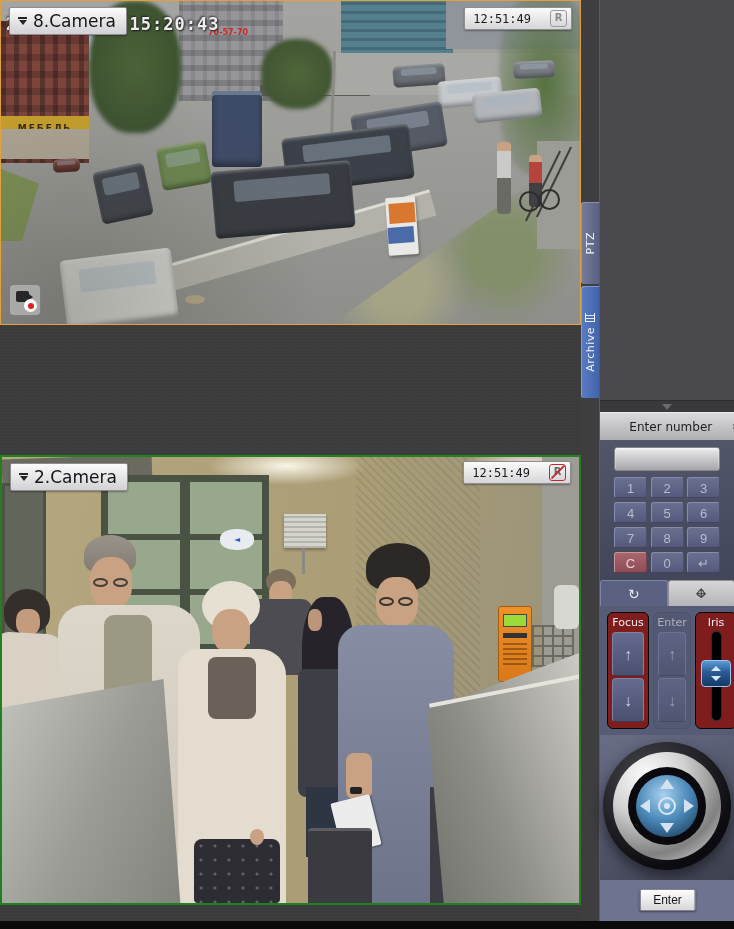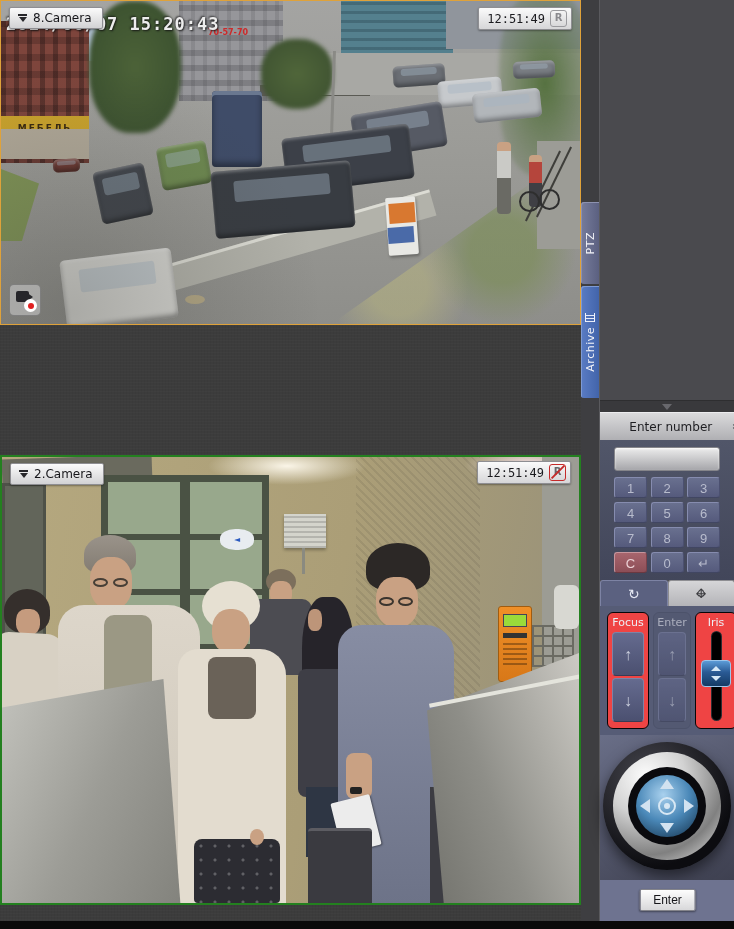--- a/index.html
+++ b/index.html
@@ -9,25 +9,25 @@
     font-family:"DejaVu Sans",sans-serif;-webkit-font-smoothing:antialiased;}
   
   .cam{position:absolute;box-sizing:border-box;overflow:hidden;}
   .cam.top{left:0;top:0;width:581px;height:325px;border:1px solid #dfa23a;}
   .cam.bottom{left:0;top:455px;width:581px;height:450px;border:2px solid #23801f;}
   .scene{position:absolute;inset:0;overflow:hidden;}
   .scene div{position:absolute;}
   
   .cam-label{position:absolute;left:8px;top:6px;z-index:30;display:flex;align-items:center;gap:5px;
     padding:3px 10px 3px 7px;background:linear-gradient(#fbfbfb,#d2d2d4);border:1px solid #8e8e92;
-    border-radius:2px;font-size:12px;color:#16161a;box-shadow:0 1px 2px rgba(0,0,0,.35);cursor:pointer;}
+    border-radius:2px;font-size:17px;color:#16161a;box-shadow:0 1px 2px rgba(0,0,0,.35);cursor:pointer;}
   .dd-icon{display:inline-block;width:11px;}
   .dd-icon::before{content:"";display:block;width:9px;height:2px;background:#26262a;margin:0 auto 1px;}
   .dd-icon::after{content:"";display:block;width:0;height:0;margin:0 auto;border:4px solid transparent;border-top:5px solid #26262a;border-bottom:none;}
-  .clock-box{position:absolute;right:8px;top:6px;z-index:30;display:flex;align-items:center;gap:5px;
+  .clock-box{position:absolute;right:8px;top:6px;z-index:30;display:flex;align-items:center;gap:19px;
     padding:2px 4px 2px 8px;background:linear-gradient(#fbfbfb,#d6d6d8);border:1px solid #8e8e92;
     border-radius:2px;box-shadow:0 1px 2px rgba(0,0,0,.35);}
   .clock-box .t{font-family:"DejaVu Sans Mono",monospace;font-size:12px;color:#1a1a1e;}
   .r-badge{position:relative;width:15px;height:15px;border:1px solid #9a9a9e;border-radius:3px;
     background:linear-gradient(#f4f4f4,#d8d8da);color:#8a8a8e;font-size:10px;font-weight:bold;
     text-align:center;line-height:14px;cursor:pointer;}
   .r-badge.crossed{border-color:#c52а2a;border-color:#c52a2a;color:#68686c;}
   .r-badge.crossed::after{content:"";position:absolute;left:6.5px;top:-2px;width:2px;height:18px;background:#c52a2a;transform:rotate(45deg);}
   .video-ts{position:absolute;left:5px;top:13px;z-index:20;font-family:"DejaVu Sans Mono",monospace;
     font-size:17px;font-weight:bold;letter-spacing:1px;color:#ededed;
@@ -74,21 +74,21 @@
   .mtab{flex:1;display:flex;align-items:center;justify-content:center;cursor:pointer;box-sizing:border-box;}
   .mtab.active{background:#5b6180;border:1px solid #7d83a4;border-bottom:none;border-radius:3px 3px 0 0;}
   .mtab.idle{background:linear-gradient(#d6d6d8,#b4b4b8);border:1px solid #8e8e92;border-bottom:none;border-radius:3px 3px 0 0;}
   .rot-icon{font-size:14px;color:#e4e7f2;line-height:1;}
   .move-icon{position:relative;width:16px;height:16px;}
   .move-icon i{position:absolute;left:0;top:0;width:16px;height:16px;font-style:normal;font-size:13px;color:#3c3c40;text-align:center;line-height:16px;}
   
   .ptzbox{position:absolute;left:0;top:606px;width:135px;height:129px;background:#565c76;}
   .ctl{position:absolute;top:6px;border-radius:6px;box-sizing:border-box;padding:2px 3px 3px;}
   .ctl .lbl{display:block;text-align:center;font-size:11px;color:#edeef4;margin:1px 0 3px;}
-  .ctl.dark{background:#ef4444;border:1px solid #060608;}
+  .ctl.dark{background:#7f1d1d;border:1px solid #060608;}
   .ctl.dim{background:#515770;border:1px solid #454b62;opacity:.55;}
   .ctl.focus{left:7px;width:42px;height:117px;}
   .ctl.iris{left:53px;width:38px;height:117px;}
   .ctl.zoom{left:95px;width:42px;height:117px;}
   .ud-btn{display:block;width:32px;height:44px;margin:2px auto;border-radius:4px;box-sizing:border-box;
     background:linear-gradient(#656b8f,#4b5070);border:1px solid #7d83a6;border-bottom-color:#383c54;
     color:#ccd0de;font-size:16px;text-align:center;line-height:42px;cursor:pointer;}
   .ctl.dim .ud-btn{cursor:default;}
   .ztrack{position:relative;width:9px;height:88px;margin:3px auto 0;background:#000;border-radius:5px;box-shadow:0 0 0 1px #2c2c32;}
   .zhandle{position:absolute;left:-11px;top:28px;width:30px;height:27px;border-radius:4px;box-sizing:border-box;

